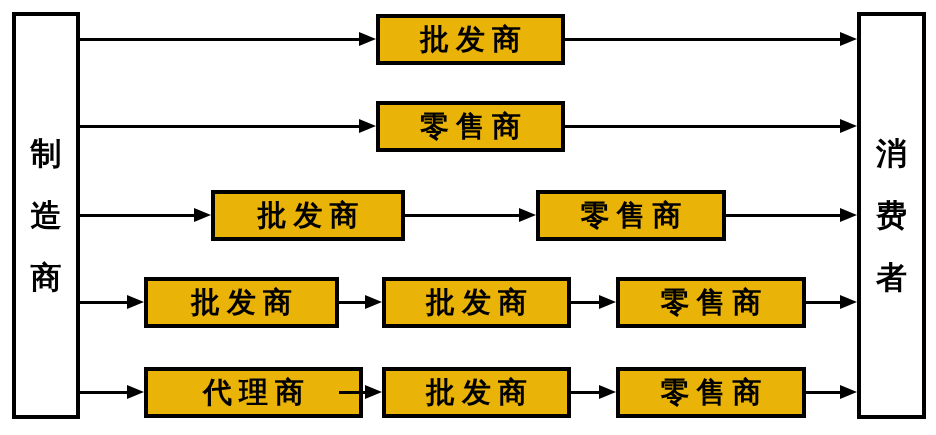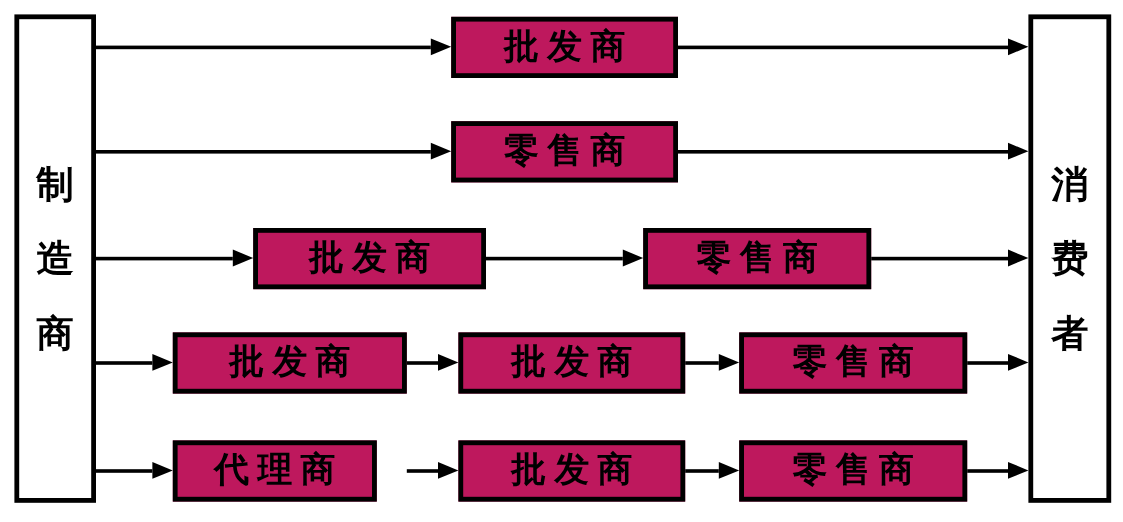--- a/index.html
+++ b/index.html
@@ -30,21 +30,21 @@
     font-size: 31px;
     font-weight: bold;
     line-height: 1;
   }
   
   .hnode {
     position: absolute;
     box-sizing: border-box;
     height: 51px;
     border: 4px solid #000000;
-    background: #be185d;
+    background: #eab308;
     display: flex;
     align-items: center;
     justify-content: center;
     font-size: 29px;
     font-weight: bold;
     letter-spacing: 7px;
     padding-left: 7px;
     line-height: 1;
     white-space: nowrap;
   }
@@ -88,21 +88,21 @@
 
   <div class="hnode" style="left:376px; top:101px; width:189px;">零售商</div>
 
   <div class="hnode" style="left:211px; top:190px; width:194px;">批发商</div>
   <div class="hnode" style="left:536px; top:190px; width:190px;">零售商</div>
 
   <div class="hnode" style="left:144px; top:277px; width:195px;">批发商</div>
   <div class="hnode" style="left:382px; top:277px; width:189px;">批发商</div>
   <div class="hnode" style="left:616px; top:277px; width:190px;">零售商</div>
 
-  <div class="hnode" style="left:144px; top:367px; width:170px;">代理商</div>
+  <div class="hnode" style="left:144px; top:367px; width:219px;">代理商</div>
   <div class="hnode" style="left:382px; top:367px; width:189px;">批发商</div>
   <div class="hnode" style="left:616px; top:367px; width:190px;">零售商</div>
 
   <div class="arrow" style="left:80px;  top:37.5px; width:279px;"></div>
   <div class="arrow" style="left:565px; top:37.5px; width:275px;"></div>
 
   <div class="arrow" style="left:80px;  top:124.5px; width:279px;"></div>
   <div class="arrow" style="left:565px; top:124.5px; width:275px;"></div>
 
   <div class="arrow" style="left:80px;  top:213.5px; width:114px;"></div>

